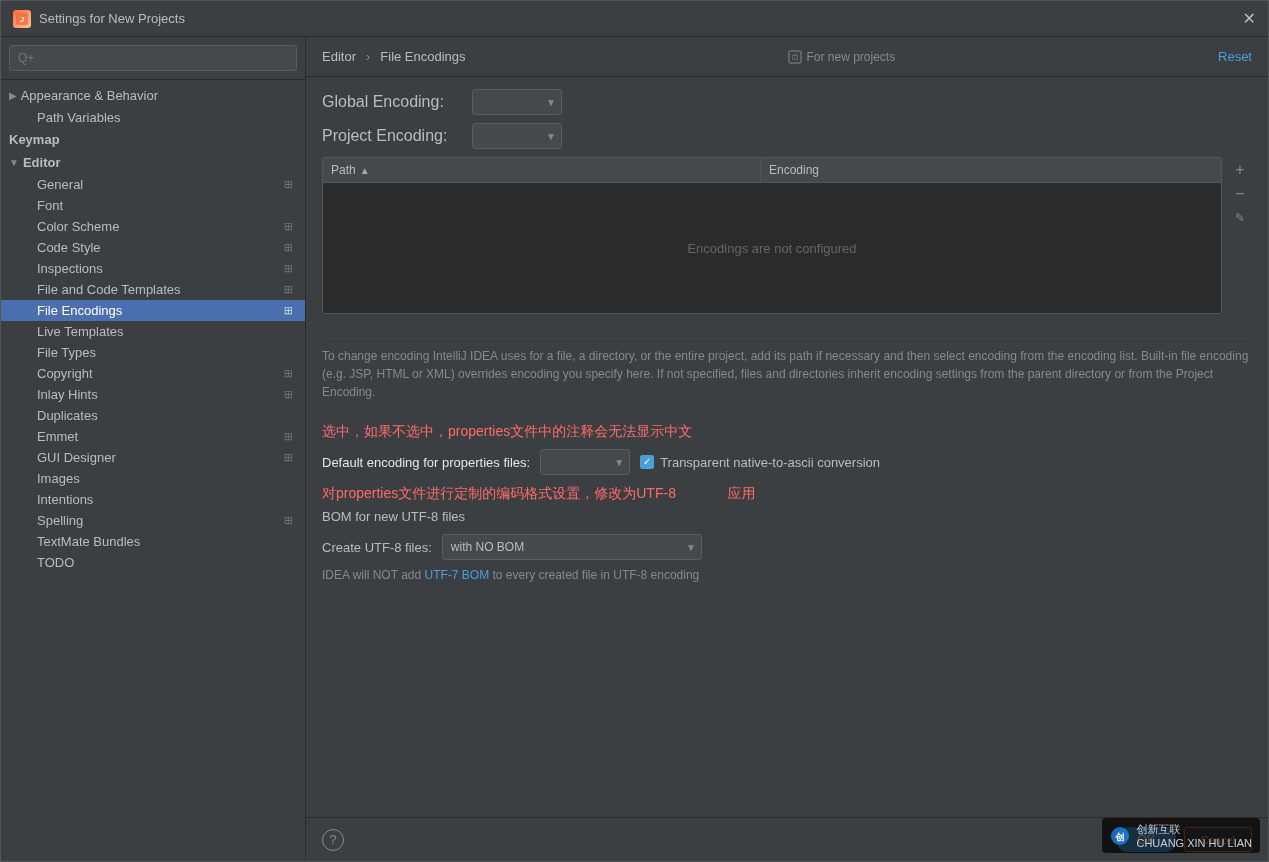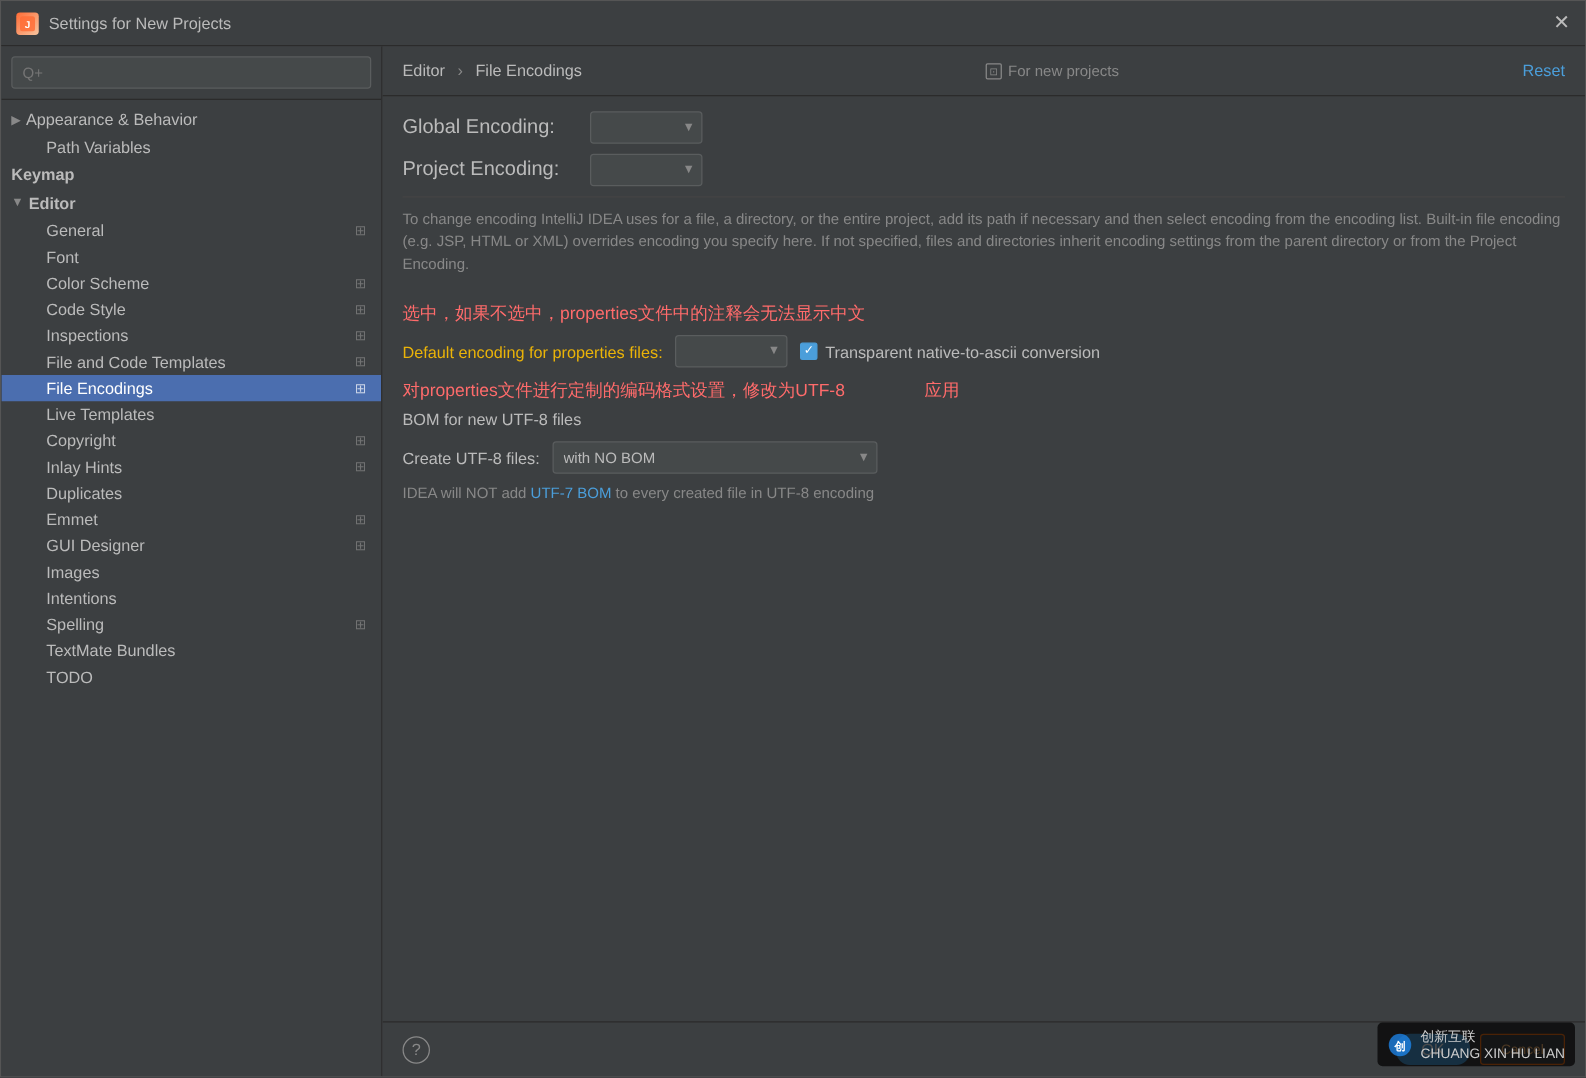--- a/index.html
+++ b/index.html
@@ -308,21 +308,21 @@
     }
 
     .prop-row {
       display: flex;
       align-items: center;
       gap: 10px;
       margin-bottom: 10px;
     }
 
     .prop-label {
-      color: #eab308;
+      color: #e5e5e5;
       font-size: 13px;
     }
 
     .checkbox-wrapper {
       display: flex;
       align-items: center;
       gap: 6px;
     }
 
     .checkbox {
@@ -562,20 +562,23 @@
           <span class="nav-item-icon">⊞</span>
         </div>
         <div class="nav-item indent-2 active">
           <span>File Encodings</span>
           <span class="nav-item-icon" style="color:white;">⊞</span>
         </div>
         <div class="nav-item indent-2">
           <span>Live Templates</span>
         </div>
         <div class="nav-item indent-2">
+          <span>File Types</span>
+        </div>
+        <div class="nav-item indent-2">
           <span>Copyright</span>
           <span class="nav-item-icon">⊞</span>
         </div>
         <div class="nav-item indent-2">
           <span>Inlay Hints</span>
           <span class="nav-item-icon">⊞</span>
         </div>
         <div class="nav-item indent-2">
           <span>Duplicates</span>
         </div>
@@ -640,20 +643,42 @@
         <div class="encoding-row">
           <span class="encoding-label">Project Encoding:</span>
           <div class="select-wrapper">
             <select class="encoding-select">
               <option>UTF-8</option>
             </select>
             <span class="select-arrow">▼</span>
           </div>
         </div>
 
+        <div style="position:relative; margin-bottom: 12px; display:flex; gap:6px;">
+          <div class="table-container" style="flex:1;">
+            <div class="table-header">
+              <div class="table-col-path">
+                <span>Path</span>
+                <span class="col-sort">▲</span>
+              </div>
+              <div class="table-col-encoding">
+                <span>Encoding</span>
+              </div>
+            </div>
+            <div class="table-body">
+              <span class="table-empty-msg">Encodings are not configured</span>
+            </div>
+          </div>
+
+          <div class="table-side-btns">
+            <button class="side-btn" title="Add">+</button>
+            <button class="side-btn" title="Remove">−</button>
+            <button class="side-btn" title="Edit" style="font-size:12px;">✎</button>
+          </div>
+        </div>
 
         <div class="description-text">To change encoding IntelliJ IDEA uses for a file, a directory, or the entire project, add its path if necessary and then select encoding from the encoding list. Built-in file encoding (e.g. JSP, HTML or XML) overrides encoding you specify here. If not specified, files and directories inherit encoding settings from the parent directory or from the Project Encoding.</div>
 
         <div style="position:relative; margin-bottom: 8px;">
           <span class="annotation">选中，如果不选中，properties文件中的注释会无法显示中文</span>
         </div>
 
         <div>
           <div class="prop-row">
             <span class="prop-label">Default encoding for properties files:</span>
@@ -669,21 +694,21 @@
               </div>
               <span class="checkbox-label">Transparent native-to-ascii conversion</span>
             </div>
           </div>
         </div>
 
         <div class="bom-section">
 
           <div style="margin-bottom: 6px;">
             <span class="annotation">对properties文件进行定制的编码格式设置，修改为UTF-8</span>
-            <span class="annotation" style="margin-left:60px;">应用</span>
+            <span class="annotation" style="margin-left:48px;">应用</span>
           </div>
           <div class="bom-title">BOM for new UTF-8 files</div>
           <div class="bom-row">
             <span class="bom-label">Create UTF-8 files:</span>
             <div class="select-wrapper">
               <select class="bom-select">
                 <option>with NO BOM</option>
                 <option>with BOM</option>
               </select>
               <span class="select-arrow">▼</span>

